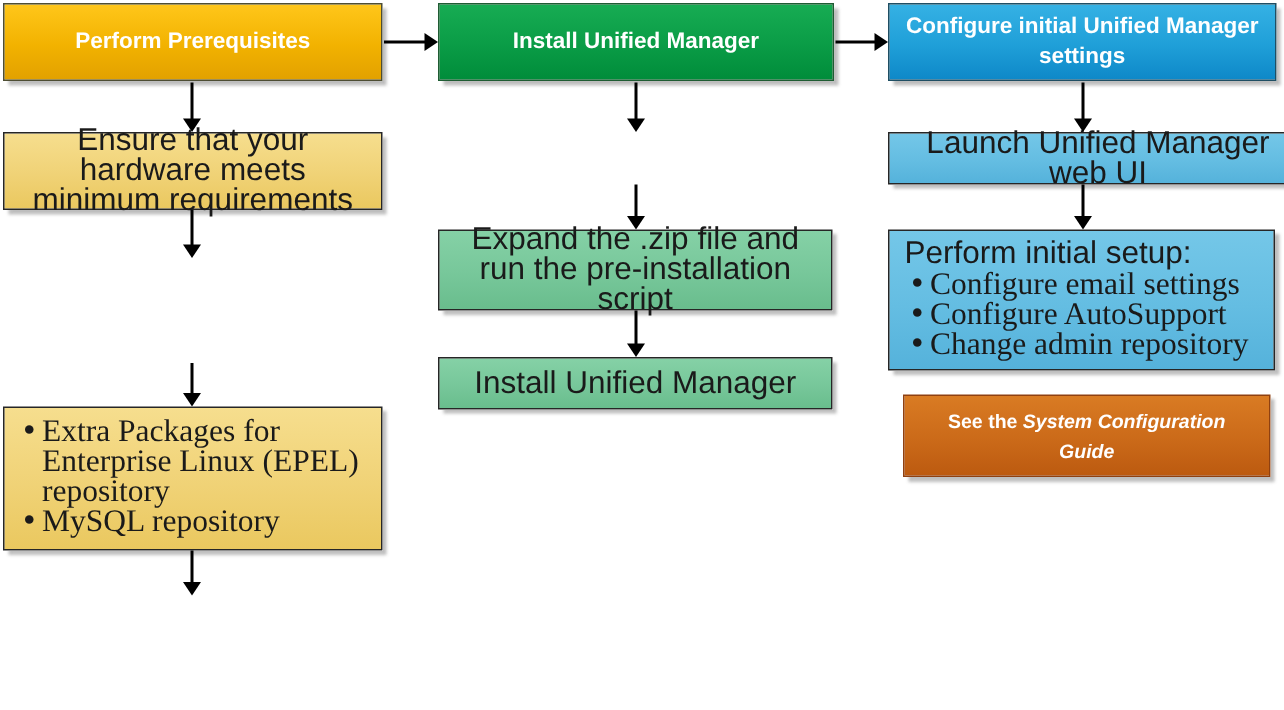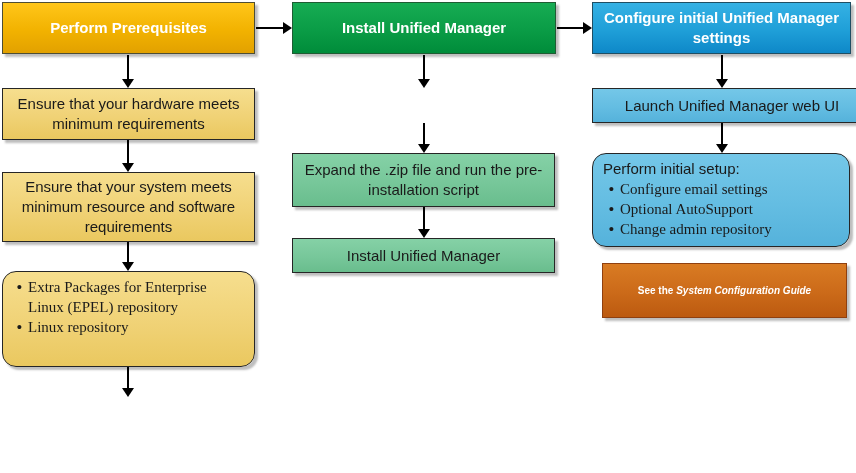--- a/index.html
+++ b/index.html
@@ -9,31 +9,31 @@
   }
   .box{
     position:absolute;box-sizing:border-box;
     box-shadow:3px 3px 2px rgba(110,110,110,0.45);
   }
   .centered{display:flex;align-items:center;justify-content:center;text-align:center;padding:2px 10px;}
   .hdr{color:#ffffff;font-weight:bold;font-size:15px;line-height:20px;border:1px solid #4d4d33;}
   .hdr.gold{background:linear-gradient(180deg,#ffc61a 0%,#f2b200 55%,#e2a100 100%);}
   .hdr.green{background:linear-gradient(180deg,#17ac53 0%,#0a9c46 55%,#008c3a 100%);border-color:#1f5c33;}
   .hdr.blue{background:linear-gradient(180deg,#35b1e4 0%,#1f9fd8 55%,#0e88c8 100%);border-color:#1f4e63;}
-  .body-box{font-size:15px;line-height:20px;border:1px solid #262626;}
+  .body-box{font-size:21px;line-height:20px;border:1px solid #262626;}
   .body-box.yellow{background:linear-gradient(180deg,#f6de8e 0%,#f0d276 55%,#eac85f 100%);}
   .body-box.green{background:linear-gradient(180deg,#85d1a6 0%,#77c79a 55%,#69bd8d 100%);}
   .body-box.blue{background:linear-gradient(180deg,#74c7e8 0%,#64bde2 55%,#55b2db 100%);}
   .note{
     background:linear-gradient(180deg,#d97b23 0%,#cb6a19 55%,#bc5a10 100%);
-    border:1px solid #8f4010;color:#ffffff;font-weight:bold;font-size:10px;line-height:20px;
+    border:1px solid #8f4010;color:#ffffff;font-weight:bold;font-size:13px;line-height:20px;
   }
   .note .italic{font-style:italic;}
   .note .prefix{padding-right:0.28em;}
-  .list{padding:5px 8px 19px 8px;display:block;border-radius:14px;}
+  .list{padding:5px 8px 19px 8px;display:block;}
   .list .intro{display:block;}
   .bullet-row{display:flex;}
   .bullet-glyph{width:17px;flex:0 0 17px;text-align:center;}
   .bullet-text{flex:1;font-family:Liberation Serif, serif;}
   
   .varrow{position:absolute;width:12px;}
   .varrow::before{content:"";position:absolute;left:5px;top:0;bottom:8px;width:2px;background:#000;}
   .varrow::after{content:"";position:absolute;left:0;bottom:0;width:0;height:0;
     border-left:6px solid transparent;border-right:6px solid transparent;border-top:9px solid #000;}
   .harrow{position:absolute;height:12px;}
@@ -47,32 +47,29 @@
 <div class="canvas">
 
   <div class="box hdr gold centered" style="left:2px;top:2px;width:253px;height:52px">
     <span>Perform Prerequisites</span>
   </div>
 
   <div class="box body-box yellow centered" style="left:2px;top:88px;width:253px;height:52px">
     <span>Ensure that your hardware meets minimum requirements</span>
   </div>
 
-  <div class="box body-box yellow centered" style="left:2px;top:172px;width:253px;height:70px">
-    <span>Ensure that your system meets minimum resource and software requirements</span>
-  </div>
 
   <div class="box body-box yellow list" style="left:2px;top:271px;width:253px;height:96px">
     <div class="bullet-row">
       <span class="bullet-glyph">•</span>
       <span class="bullet-text">Extra Packages for Enterprise Linux (EPEL) repository</span>
     </div>
     <div class="bullet-row">
       <span class="bullet-glyph">•</span>
-      <span class="bullet-text">Linux repository</span>
+      <span class="bullet-text">MySQL repository</span>
     </div>
   </div>
 
 
   <div class="varrow" style="left:122px;top:55px;height:33px"></div>
   <div class="varrow" style="left:122px;top:140px;height:32px"></div>
   <div class="varrow" style="left:122px;top:242px;height:29px"></div>
   <div class="varrow" style="left:122px;top:367px;height:30px"></div>
 
   <div class="box hdr green centered" style="left:292px;top:2px;width:264px;height:52px">
@@ -101,21 +98,21 @@
   </div>
 
   <div class="box body-box blue list" style="left:592px;top:153px;width:258px;height:94px;padding-left:10px">
     <span class="intro">Perform initial setup:</span>
     <div class="bullet-row">
       <span class="bullet-glyph">•</span>
       <span class="bullet-text">Configure email settings</span>
     </div>
     <div class="bullet-row">
       <span class="bullet-glyph">•</span>
-      <span class="bullet-text">Optional AutoSupport</span>
+      <span class="bullet-text">Configure AutoSupport</span>
     </div>
     <div class="bullet-row">
       <span class="bullet-glyph">•</span>
       <span class="bullet-text">Change admin repository</span>
     </div>
   </div>
 
   <div class="box note centered" style="left:602px;top:263px;width:245px;height:55px">
     <span>
       <span class="prefix">See the</span><span class="italic">System Configuration Guide</span>

